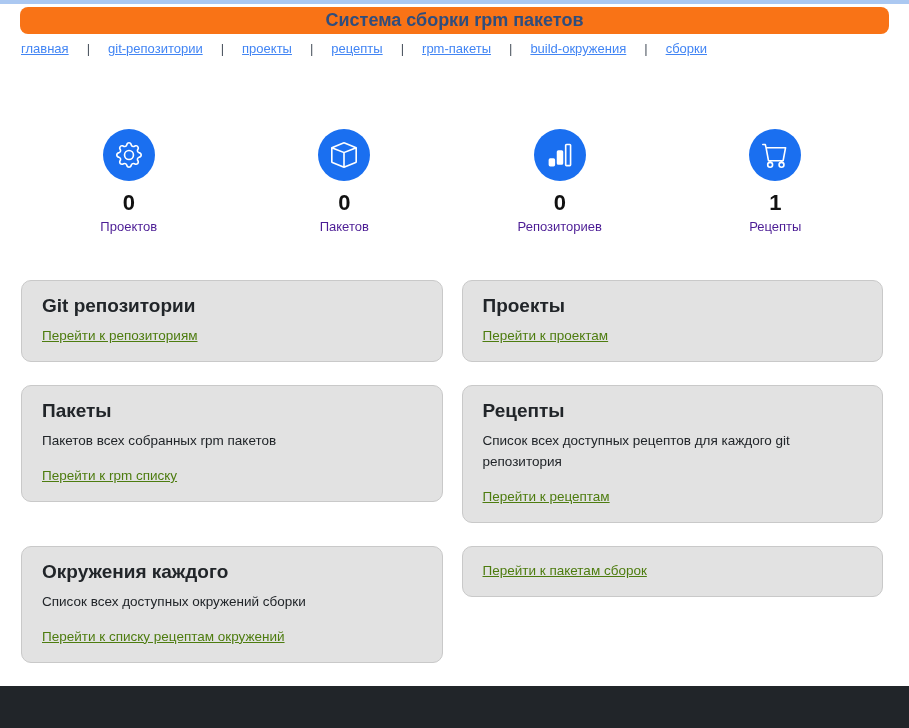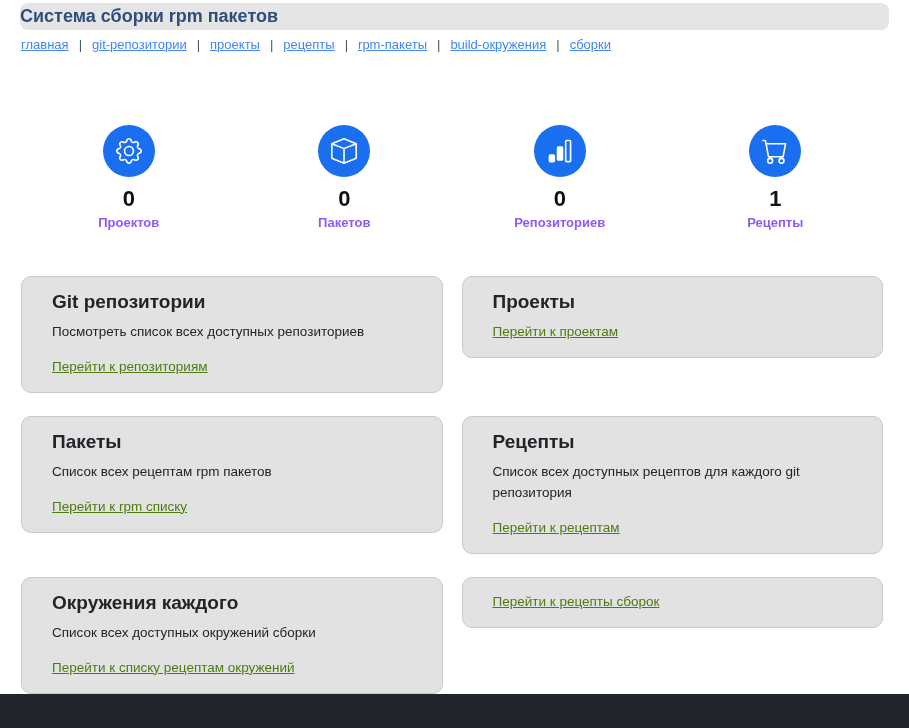--- a/index.html
+++ b/index.html
@@ -9,66 +9,66 @@
     display: flex;
     flex-direction: column;
     background: #ffffff;
     font-family: "Liberation Sans", sans-serif;
     color: #212529;
     overflow: hidden;
   }
   .top-strip { height: 4px; background: #abc8f1; width: 100%; }
   .app-header {
     margin: 3px 20px 0 20px;
-    background: #e5e5e5;
+    background: #f97316;
     border-radius: 8px;
     height: 27px;
     line-height: 27px;
-    text-align: left;
+    text-align: center;
     font-size: 18px;
     font-weight: bold;
     color: #2f4d7d;
   }
   .nav-bar {
     margin: 7px 20px 0 21px;
     font-size: 13px;
     display: flex;
     align-items: center;
-    gap: 10px;
+    gap: 18px;
   }
   .nav-bar a { color: #4285f4; text-decoration: underline; }
   .nav-sep { color: #4d5560; }
   .stats {
     margin: 73px 26px 0 21px;
     display: grid;
     grid-template-columns: repeat(4, 1fr);
   }
   .stat { display: flex; flex-direction: column; align-items: center; }
   .stat-circle {
     width: 52px; height: 52px;
     border-radius: 50%;
     background: #1a6ff0;
     display: flex; align-items: center; justify-content: center;
   }
   .stat-circle svg { width: 26px; height: 26px; fill: #ffffff; }
   .stat-value { margin-top: 9px; font-size: 22px; font-weight: bold; color: #111; }
-  .stat-label { margin-top: 3px; font-size: 13px; color: #8b5cf6; font-weight: bold; }
+  .stat-label { margin-top: 3px; font-size: 13px; color: #4c1d95; }
   .cards {
     margin: 46px 26px 0 21px;
     display: grid;
     grid-template-columns: 1fr 1fr;
     column-gap: 19px;
     row-gap: 23px;
     align-items: start;
   }
   .card {
     background: #e2e2e2;
     border: 1px solid #c9c9c9;
     border-radius: 10px;
-    padding: 14px 20px 17px 30px;
+    padding: 14px 20px 17px 20px;
   }
   .card h2 { font-size: 19px; font-weight: bold; color: #212529; margin-bottom: 9px; }
   .card p { font-size: 13.5px; line-height: 1.55; color: #212529; margin-bottom: 14px; }
   .card a { font-size: 13.5px; color: #4d7c0f; text-decoration: underline; }
   .app-footer {
     margin-top: auto;
     background: #212529;
     padding: 28px 0 14px 0;
     display: flex;
     flex-direction: column;
@@ -134,43 +134,42 @@
       </svg>
     </div>
     <div class="stat-value">1</div>
     <div class="stat-label">Рецепты</div>
   </div>
 </section>
 
 <section class="cards">
   <div class="card">
     <h2>Git репозитории</h2>
-    <p>Посмотреть список всех доступных репозиториев</p>
     <a href="#">Перейти к репозиториям</a>
   </div>
   <div class="card">
     <h2>Проекты</h2>
     <a href="#">Перейти к проектам</a>
   </div>
   <div class="card">
     <h2>Пакеты</h2>
-    <p>Список всех рецептам rpm пакетов</p>
+    <p>Пакетов всех собранных rpm пакетов</p>
     <a href="#">Перейти к rpm списку</a>
   </div>
   <div class="card">
     <h2>Рецепты</h2>
     <p>Список всех доступных рецептов для каждого git репозитория</p>
     <a href="#">Перейти к рецептам</a>
   </div>
   <div class="card">
     <h2>Окружения каждого</h2>
     <p>Список всех доступных окружений сборки</p>
     <a href="#">Перейти к списку рецептам окружений</a>
   </div>
   <div class="card">
-    <a href="#">Перейти к рецепты сборок</a>
+    <a href="#">Перейти к пакетам сборок</a>
   </div>
 </section>
 
 <footer class="app-footer">
   
   
 </footer>
 
 </body></html>

